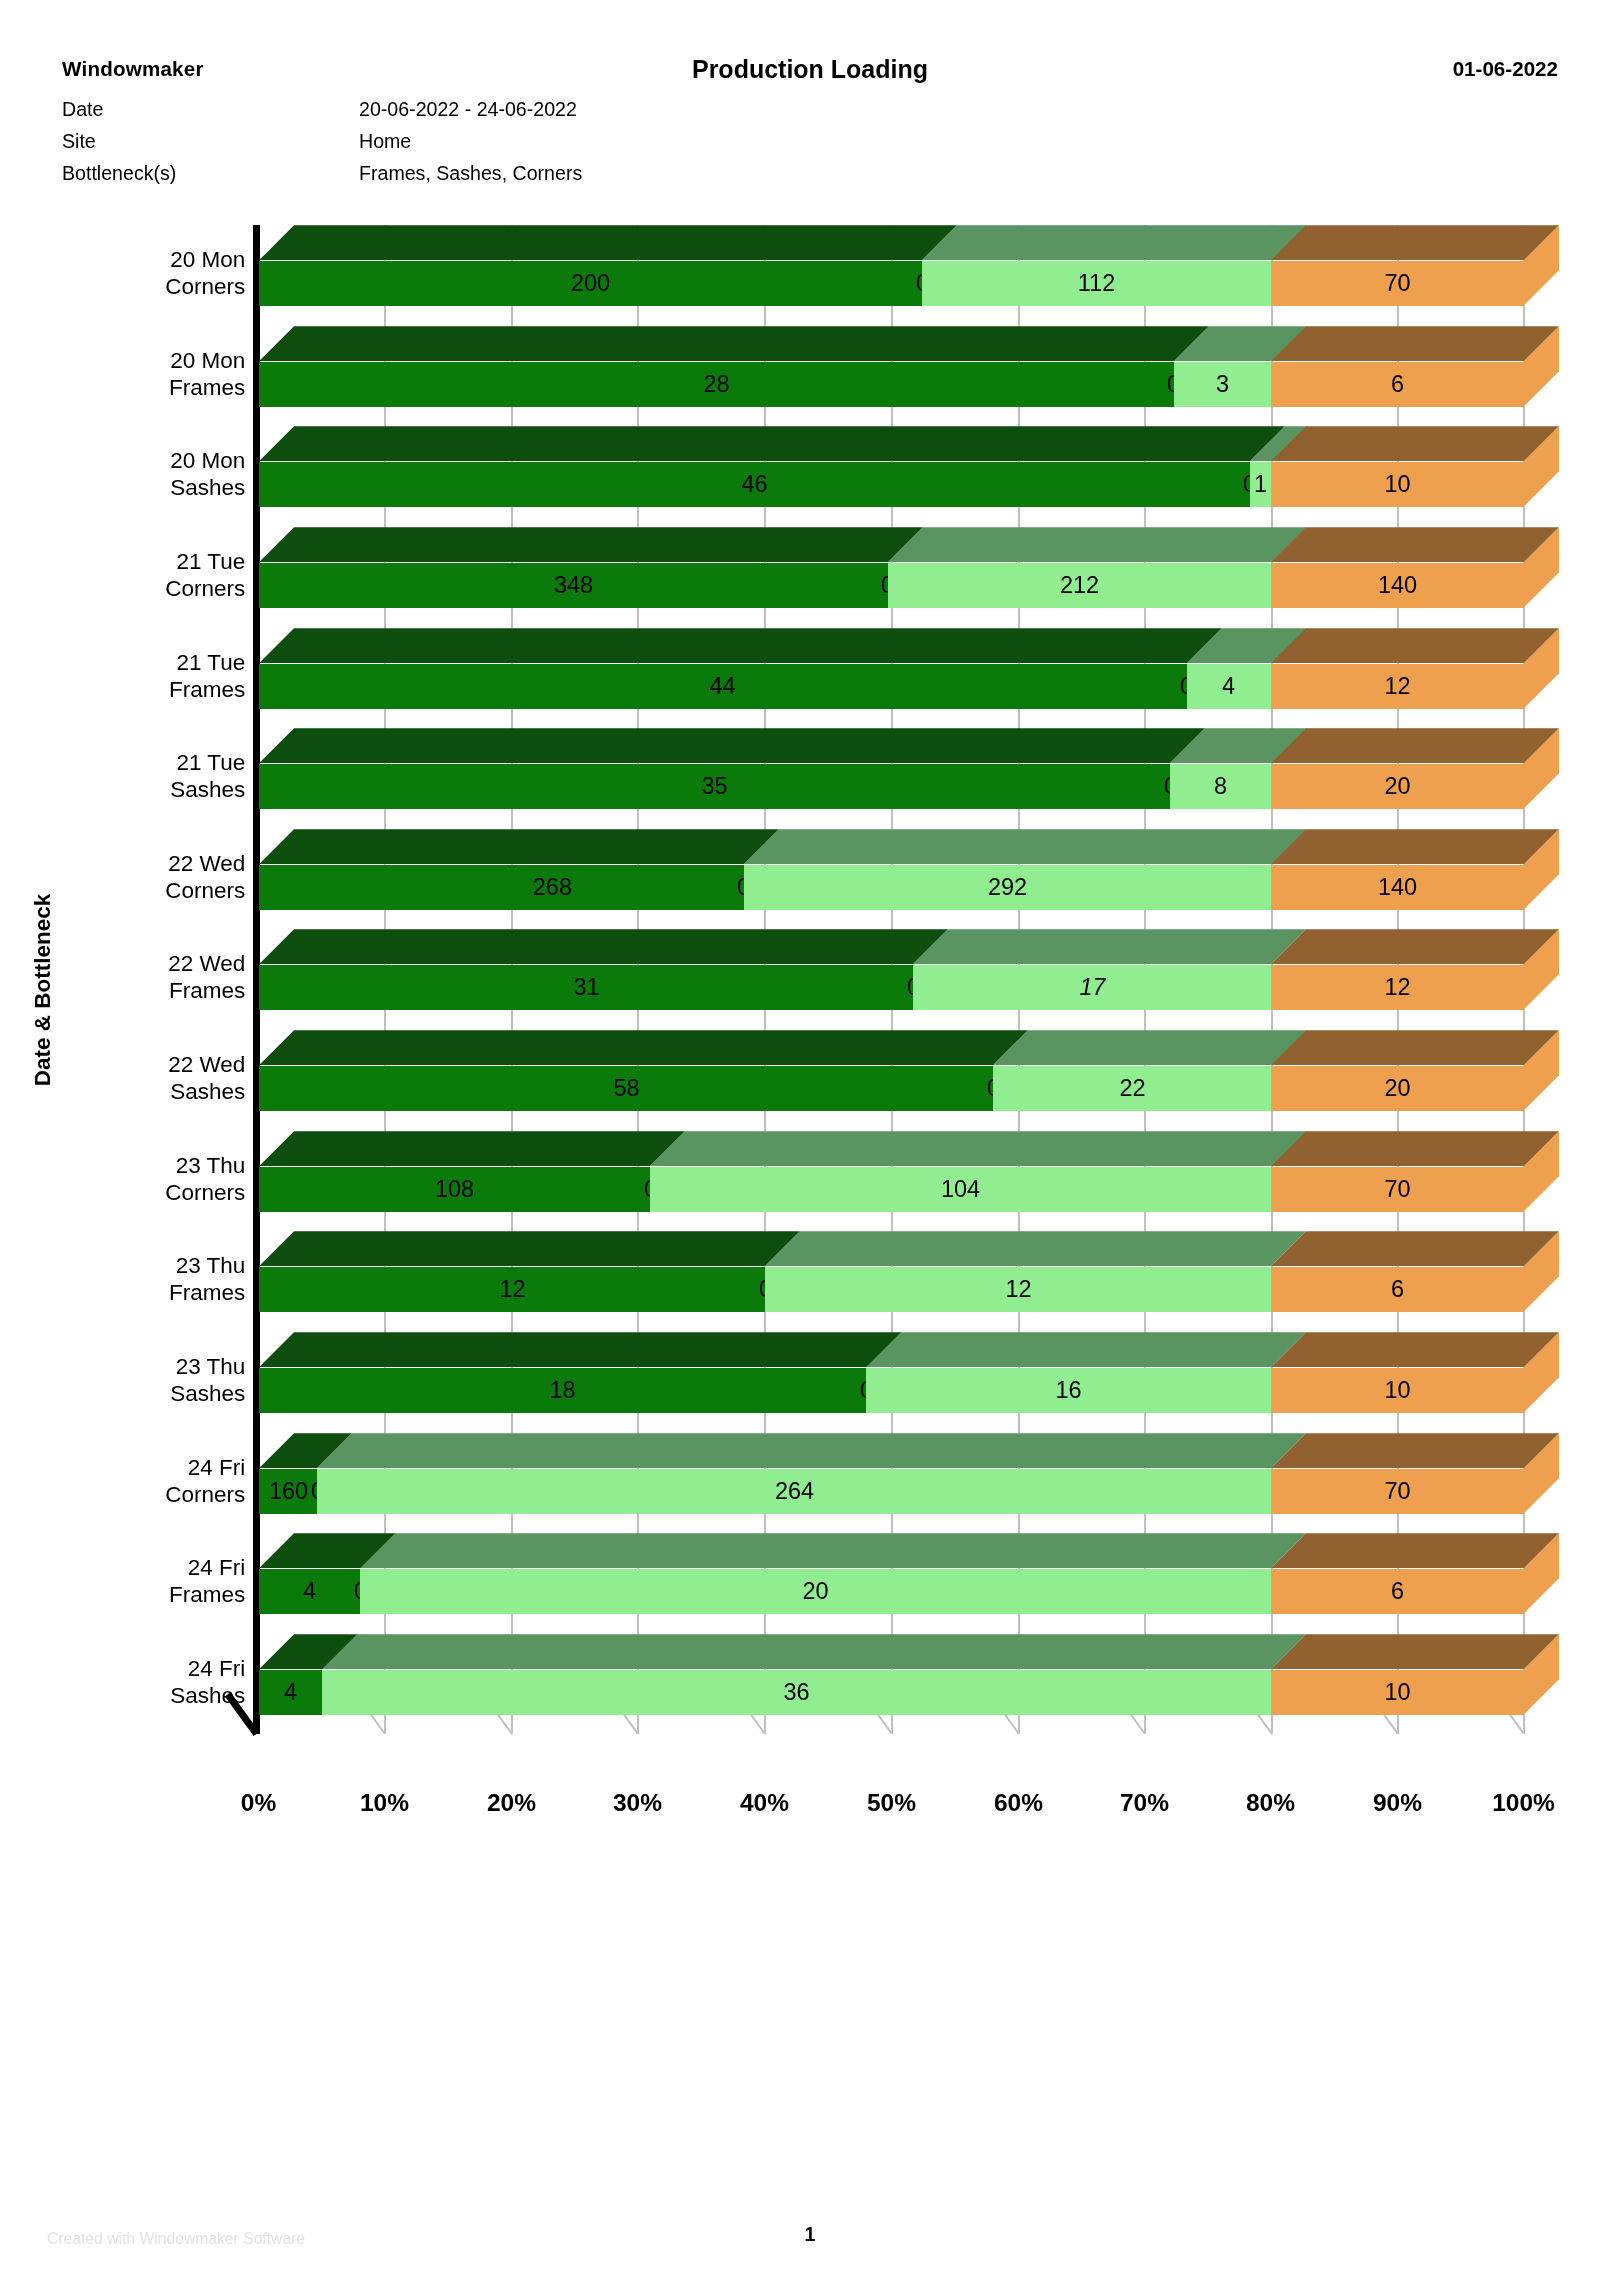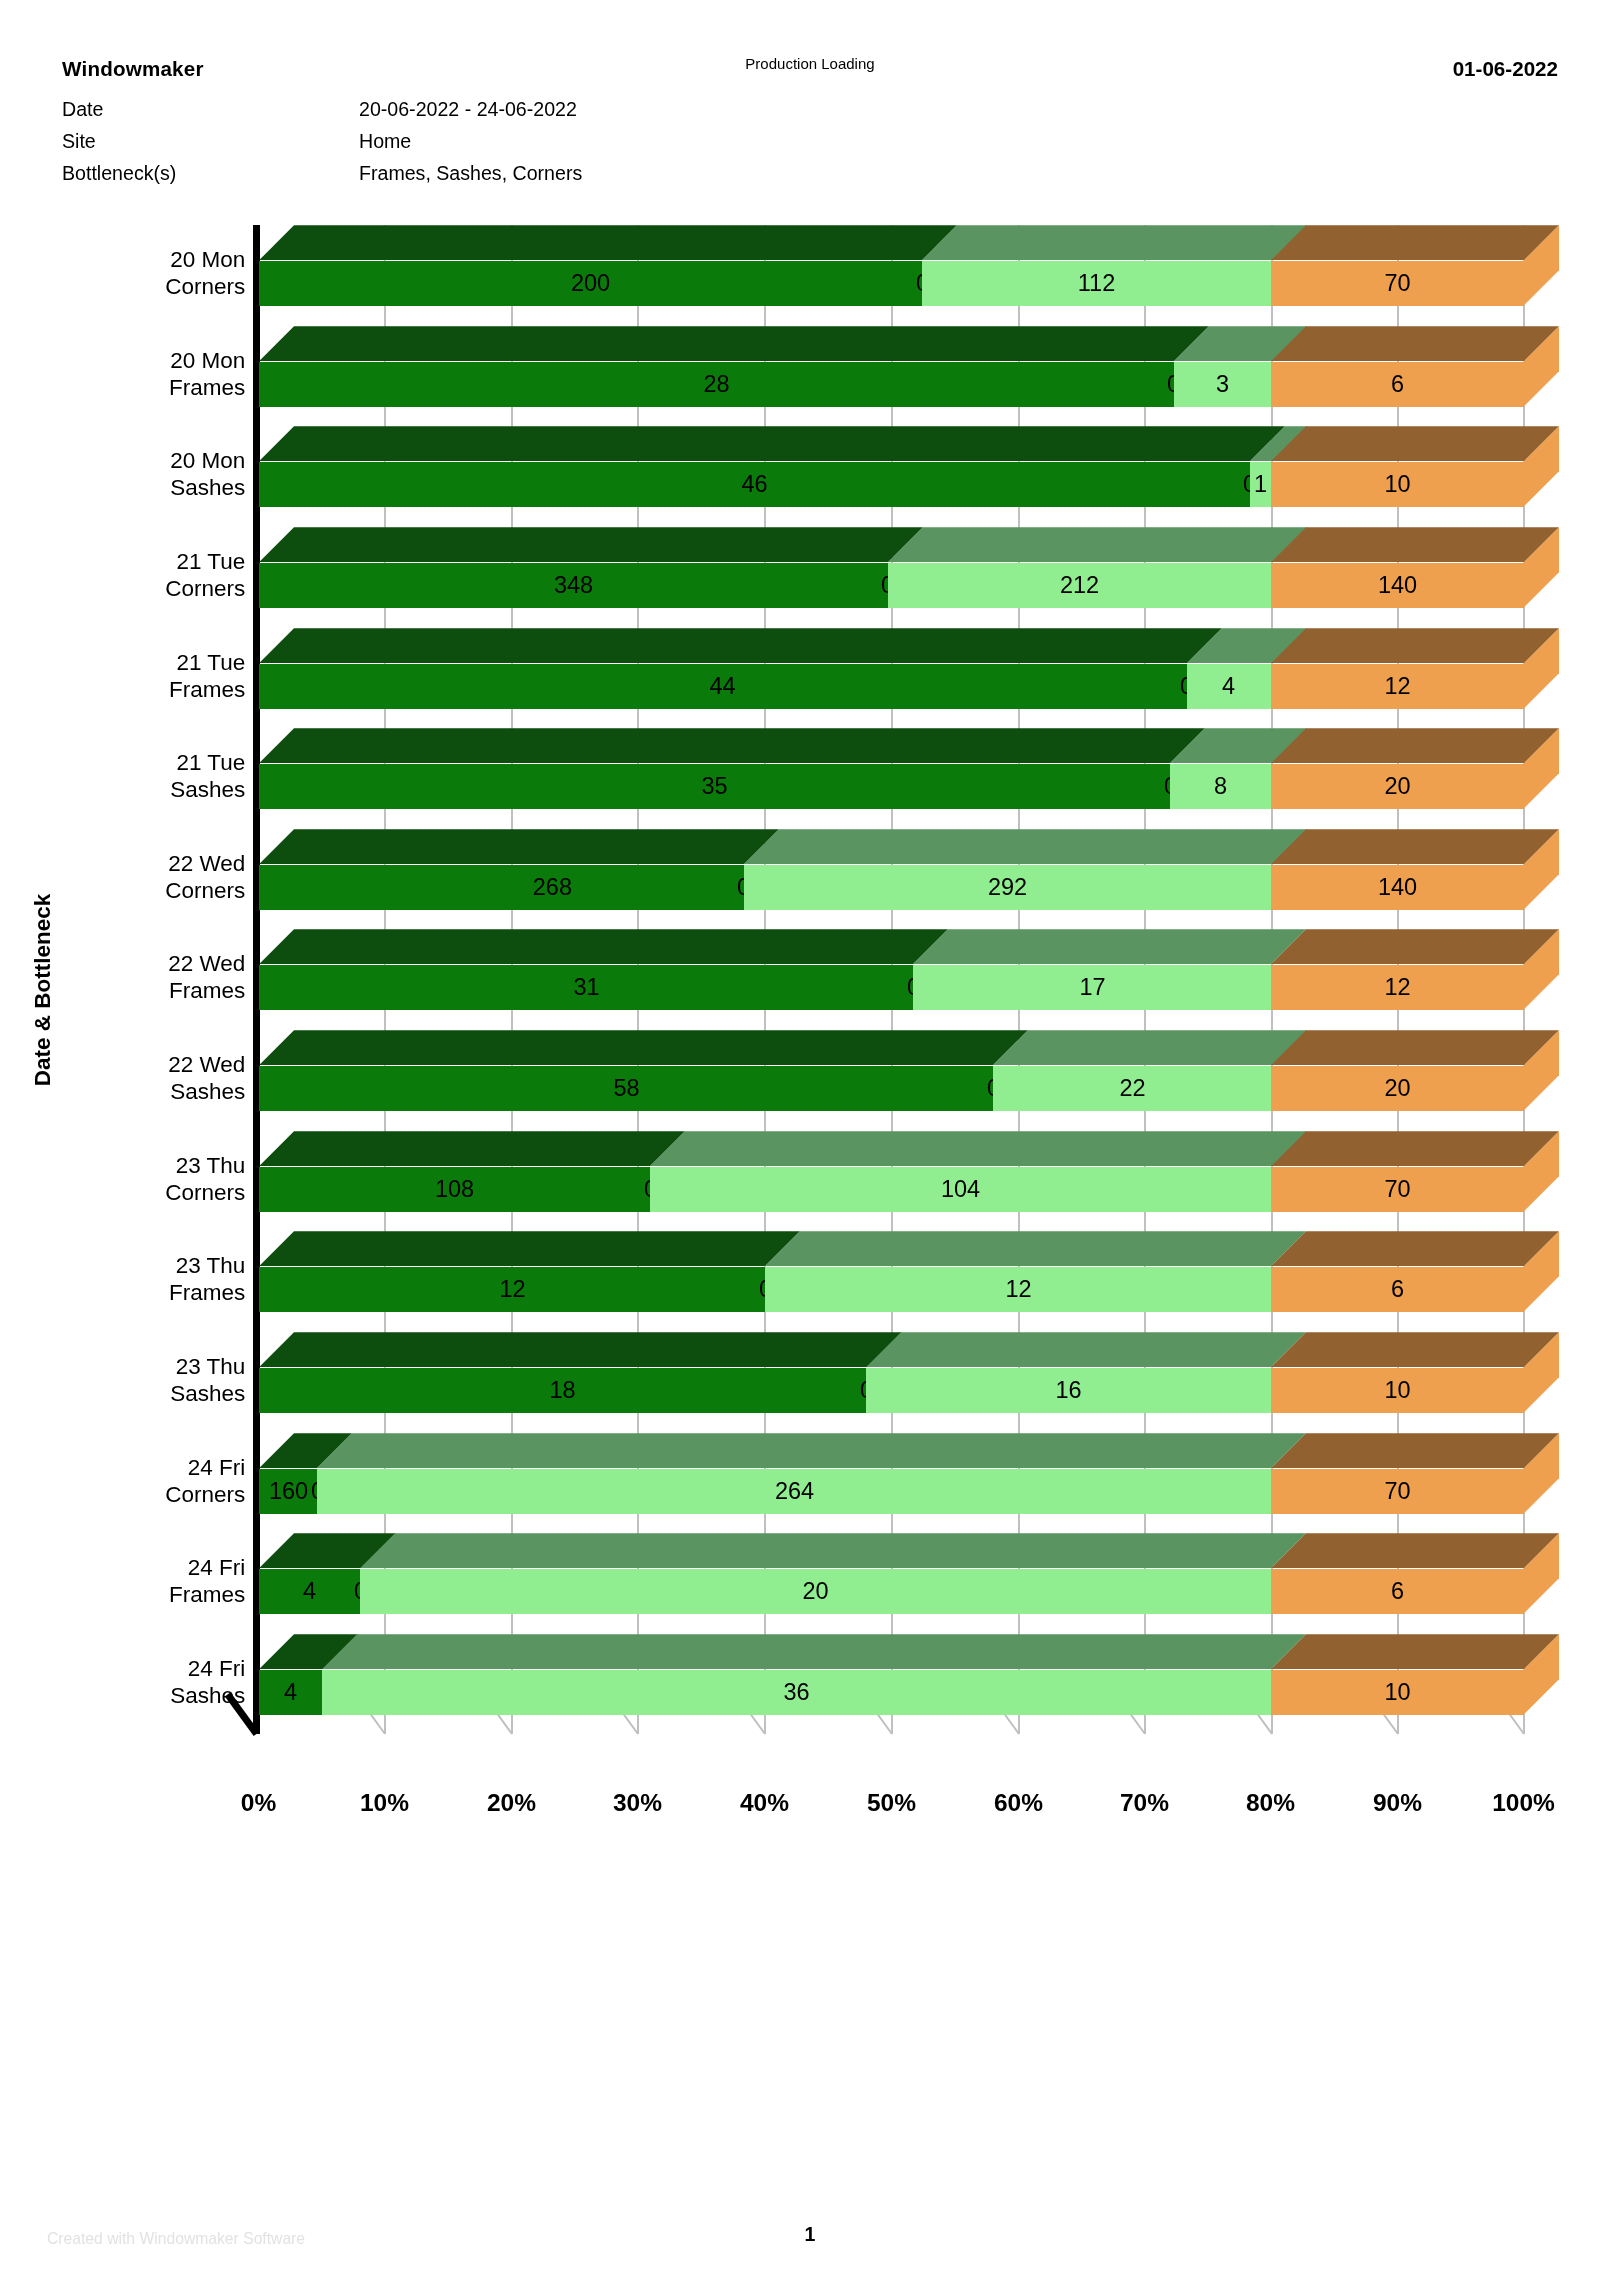--- a/index.html
+++ b/index.html
@@ -9,21 +9,21 @@
     background:#ffffff;
     font-family:"Liberation Sans", sans-serif;
     color:#000;
     position:relative;
     overflow:hidden;
   }
   .page{position:absolute;left:0;top:0;width:1620px;height:2291px;}
 
   
   .hdr-company{position:absolute;left:62px;top:57px;font-size:20.6px;font-weight:bold;letter-spacing:0.2px;}
-  .hdr-title{position:absolute;left:0;right:0;top:55px;text-align:center;font-size:15px;font-weight:normal;}
+  .hdr-title{position:absolute;left:0;right:0;top:55px;text-align:center;font-size:25px;font-weight:bold;}
   .hdr-date{position:absolute;right:62px;top:57px;font-size:20.6px;font-weight:bold;text-align:right;}
 
   .meta{position:absolute;left:62px;top:93px;font-size:19.6px;line-height:32px;}
   .meta-row{position:relative;height:32px;white-space:nowrap;}
   .meta-label{position:absolute;left:0;top:0;width:294px;}
   .meta-value{position:absolute;left:297px;top:0;}
 
   
   .chart{position:absolute;left:0;top:0;width:1620px;height:2291px;}
 
@@ -250,21 +250,21 @@
           <div class="rowlabel" style="top: 21px;">
             <div>22 Wed</div>
             <div>Frames</div>
           </div>
           <div style="position: absolute; left: 0px; top: 0.3px; width: 689px; height: 35px; background: rgb(13, 77, 13); clip-path: polygon(35px 0px, 100% 0px, calc(100% - 35px) 100%, 0px 100%); transform: translateX(0px);"></div>
           <div style="position: absolute; left: 0px; top: 36px; width: 654px; height: 45px; background: rgb(10, 122, 10);"></div>
           <div class="seglabel" style="top: 36px; left: 249px; width: 157px;">31</div>
           <div class="seglabel" style="top: 36px; left: 576px; width: 157px;">0</div>
           <div style="position: absolute; left: 654px; top: 0.3px; width: 393px; height: 35px; background: rgb(90, 148, 96); clip-path: polygon(35px 0px, 100% 0px, calc(100% - 35px) 100%, 0px 100%); transform: translateX(0px);"></div>
           <div style="position: absolute; left: 654px; top: 36px; width: 358px; height: 45px; background: rgb(144, 238, 144);"></div>
-          <div class="seglabel" style="top: 36px; left: 755px; width: 157px;">17</div>
+          <div class="seglabel" style="top: 36px; left: 755px; width: 157px; font-style: italic;">17</div>
           <div style="position: absolute; left: 1012px; top: 0.3px; width: 288px; height: 35px; background: rgb(145, 97, 48); clip-path: polygon(35px 0px, 100% 0px, calc(100% - 35px) 100%, 0px 100%); transform: translateX(0px);"></div>
           <div style="position: absolute; left: 1012px; top: 36px; width: 253px; height: 45px; background: rgb(239, 160, 79);"></div>
           <div class="seglabel" style="top: 36px; left: 1060px; width: 157px;">12</div>
           <div style="position: absolute; left: 1265px; top: 0.3px; width: 35px; height: 80px; background: rgb(239, 160, 79); clip-path: polygon(0px 35px, 100% 0px, 100% 45px, 0px 100%);"></div>
         </div>
         <div class="row" style="top: 805px; height: 101px;">
           <div class="rowlabel" style="top: 21px;">
             <div>22 Wed</div>
             <div>Sashes</div>
           </div>

